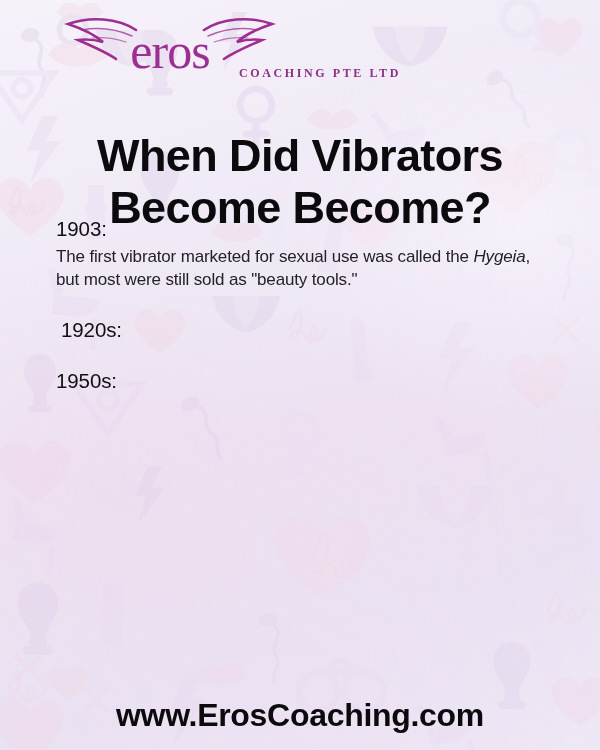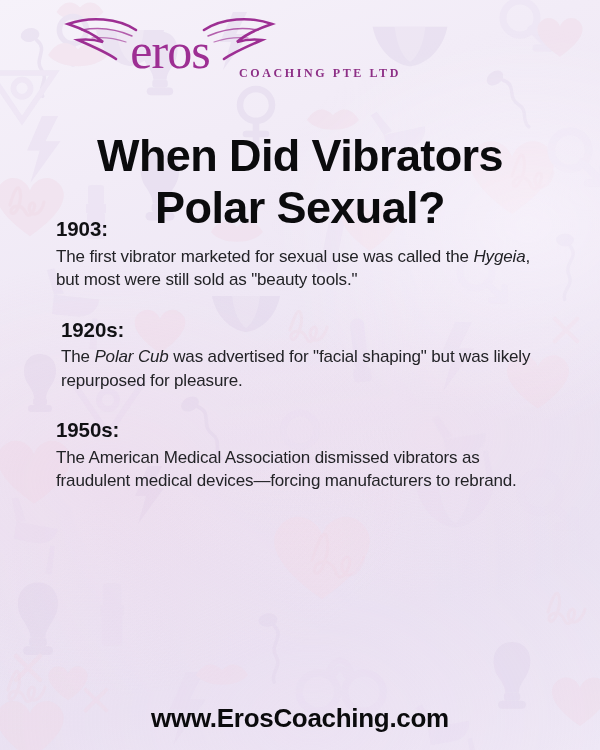--- a/index.html
+++ b/index.html
@@ -95,21 +95,21 @@
 
   
   .entries {
     position: absolute;
     top: 215px;
     left: 56px;
     width: 500px;
   }
   .entry { margin-bottom: 8px; }
   .entry-year {
-    font-weight: 700;
+    font-weight: 400;
     font-size: 20.5px;
     color: #111114;
     line-height: 1.35;
     letter-spacing: -0.1px;
   }
   .entry-body {
     font-size: 17px;
     line-height: 1.38;
     color: #232327;
     letter-spacing: -0.15px;
@@ -124,21 +124,21 @@
   #entry-2 { margin-bottom: 24px; }
 
   
   .footer {
     position: absolute;
     bottom: 16px;
     left: 0;
     width: 100%;
     text-align: center;
     font-weight: 700;
-    font-size: 26px;
+    font-size: 32px;
     letter-spacing: -0.3px;
     color: #0b0b0d;
   }
 </style>
 </head>
 <body>
 
 <div class="poster">
 
   <div class="bg-pattern">
@@ -409,38 +409,36 @@
           <path d="M168 24 C184 17 202 15 218 18" stroke-width="1.5" opacity="0.75"></path>
           <path d="M174 30 C186 26 198 25 208 26" stroke-width="1.2" opacity="0.6"></path>
         </g>
         <text x="130" y="56" text-anchor="middle" font-family="Liberation Serif, serif" font-size="50" font-weight="400" fill="#9d2f93" letter-spacing="-1">eros</text>
       </svg>
       <div class="logo-tag">COACHING PTE LTD</div>
     </div>
 
     <h1 class="title">
       <span class="line">When Did Vibrators</span>
-      <span class="line">Polar Sexual?</span>
+      <span class="line">Become Become?</span>
     </h1>
 
     <div class="entries">
 
       <div class="entry" id="entry-1">
         <div class="entry-year">1903:</div>
         <div class="entry-body"><span>The first vibrator marketed for sexual use was called the </span><em>Hygeia</em><span>, but most were still sold as "beauty tools."</span></div>
       </div>
 
       <div class="entry indent" id="entry-2">
         <div class="entry-year">1920s:</div>
-        <div class="entry-body"><span>The </span><em>Polar Cub</em><span> was advertised for "facial shaping" but was likely repurposed for pleasure.</span></div>
       </div>
 
       <div class="entry" id="entry-3">
         <div class="entry-year">1950s:</div>
-        <div class="entry-body"><span>The American Medical Association dismissed vibrators as fraudulent medical devices—forcing manufacturers to rebrand.</span><em></em><span></span></div>
       </div>
 
     </div>
 
     <div class="footer">www.ErosCoaching.com</div>
 
   </div>
 </div>
 
 </body></html>

